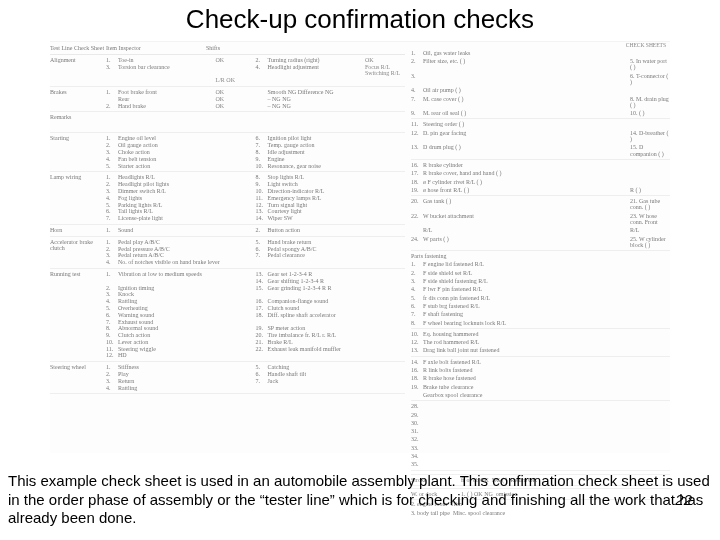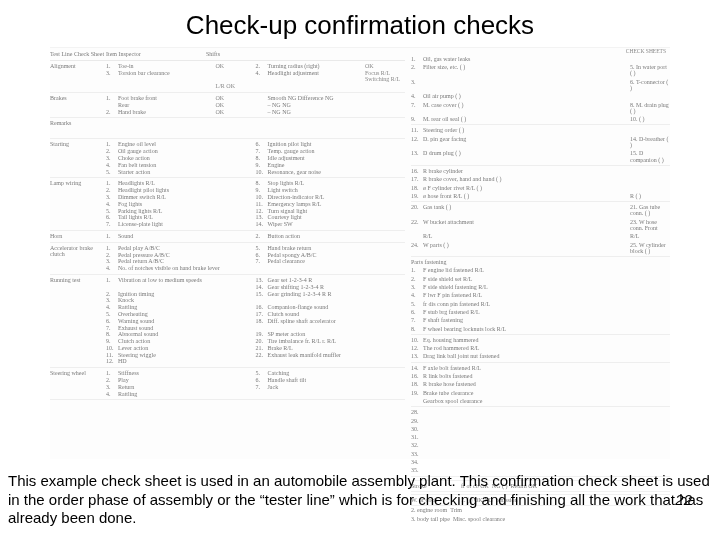--- a/index.html
+++ b/index.html
@@ -9,21 +9,21 @@
     height: 540px;
     background: #fff;
     font-family: Arial, Helvetica, sans-serif;
     color: #000;
     position: relative;
     overflow: hidden;
   }
   .title {
     text-align: center;
     font-size: 26px;
-    padding-top: 10px;
+    padding-top: 4px;
     padding-bottom: 6px;
   }
   .sheet {
     margin: 0 auto;
     width: 620px;
     height: 412px;
     background: #fdfdfd;
     display: flex;
     font-family: "Times New Roman", serif;
     font-size: 6px;

